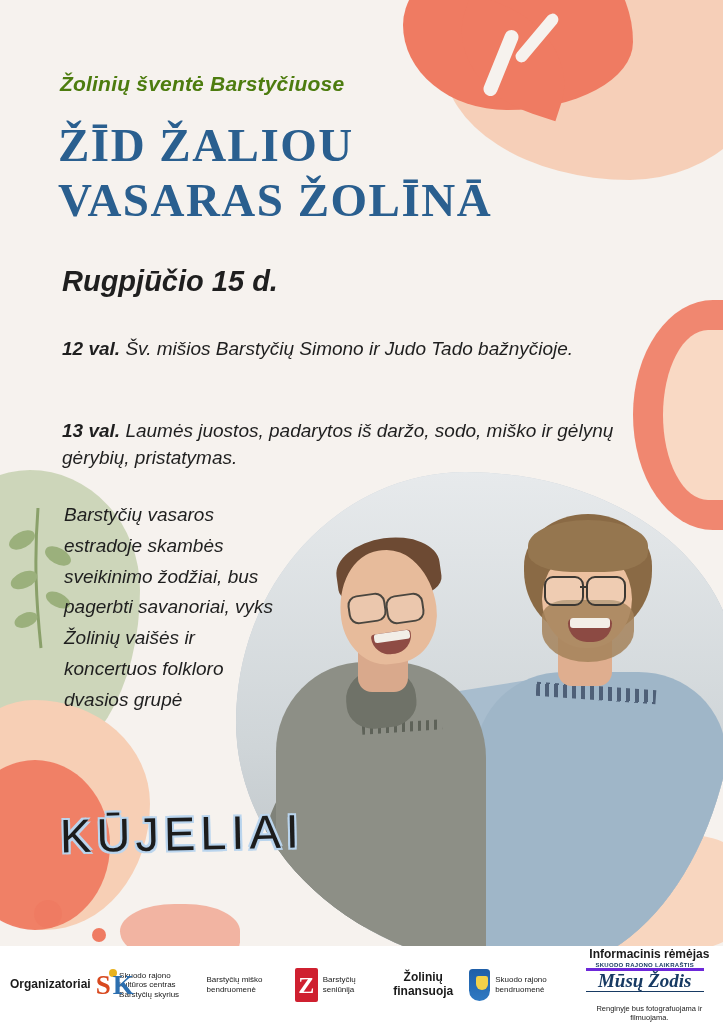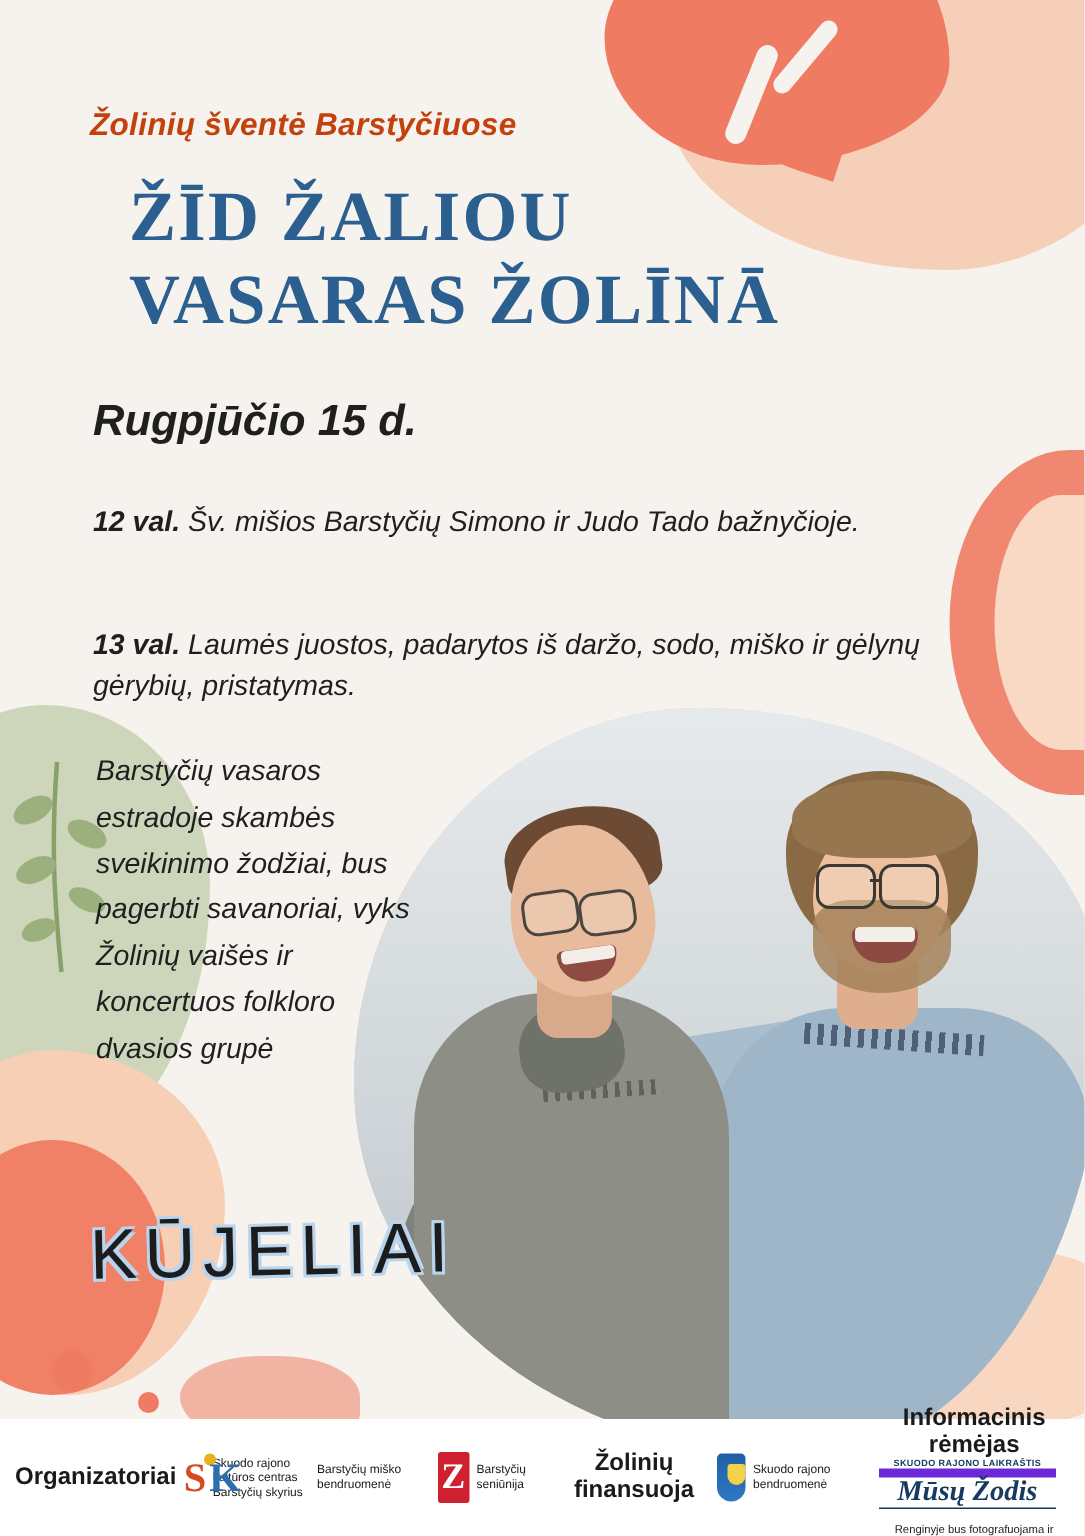--- a/index.html
+++ b/index.html
@@ -249,28 +249,28 @@
     position:absolute; left: 126px; top: 250px; width: 80px; height: 10px;
     background: repeating-linear-gradient(90deg,#4a4f45 0 3px, transparent 3px 8px);
     transform: rotate(-4deg); opacity:.7;
   }
 
   
   .content { position: absolute; inset: 0; }
 
   .kicker {
     position:absolute; left: 60px; top: 72px;
-    font-style: italic; font-weight: 700; font-size: 21px; color: #c2410c;
+    font-style: italic; font-weight: 700; font-size: 21px; color: #4d7c0f;
     letter-spacing: .2px;
   }
   .title {
     position:absolute; left: 58px; top: 118px;
     font-family: "Liberation Serif", serif;
     font-weight: 700; font-size: 47px; line-height: 1.16;
-    color: #2a5f8f; letter-spacing: 1.5px; margin-left: 28px;
+    color: #2a5f8f; letter-spacing: 1.5px;
   }
   .date {
     position:absolute; left: 62px; top: 265px;
     font-style: italic; font-weight: 700; font-size: 29px; color: #1f1f1f;
   }
   .para { position:absolute; font-size: 19px; line-height: 1.42; color: #1f1f1f; font-style: italic; }
   .para b { font-weight: 700; }
   .p1 { left: 62px; top: 336px; width: 560px; }
   .p2 { left: 62px; top: 418px; width: 580px; }
   .p3 { left: 64px; top: 500px; width: 210px; font-size: 19px; line-height: 1.62; }
@@ -292,21 +292,21 @@
 
   
   .footer {
     position:absolute; left: 0; bottom: 0; width: 723px; height: 78px;
     background: #ffffff;
     display: flex; align-items: center; gap: 8px;
     padding: 0 10px; box-sizing: border-box;
     font-size: 9px; color: #1a1a1a;
   }
   .f-group { display: flex; align-items: center; gap: 5px; }
-  .f-label { font-weight: 700; font-size: 16px; line-height: 1.15; text-align: center; }
+  .f-label { font-weight: 700; font-size: 12px; line-height: 1.15; text-align: center; }
   .f-text { font-size: 8px; line-height: 1.2; max-width: 86px; }
   .logo-box { display:flex; align-items:center; justify-content:center; }
 
   .logo-skuodas { width: 40px; height: 34px; position: relative; }
   .logo-skuodas .ls-s {
     position:absolute; left:0; top:2px; font-family:"Liberation Serif",serif;
     font-size:27px; color:#d8491f; font-weight:700;
   }
   .logo-skuodas .ls-k {
     position:absolute; left:17px; top:2px; font-family:"Liberation Serif",serif;
@@ -331,21 +331,21 @@
   }
   .logo-paper {
     width: 118px; height: 40px; position: relative; text-align:center;
   }
   .logo-paper .lp-top {
     font-size: 6px; letter-spacing:.3px; color:#173a63; font-weight:700;
   }
   .logo-paper .lp-main {
     font-family:"Liberation Serif", serif; font-style: italic; font-weight:700;
     font-size: 19px; color:#173a63; line-height:1.05;
-    border-top: 6px solid #6d28d9; border-bottom: 1px solid #173a63;
+    border-top: 3px solid #6d28d9; border-bottom: 1px solid #173a63;
   }
   .f-note { font-size: 7.5px; color:#222; margin-top: 2px; text-align: center; }
   .f-right { margin-left: auto; text-align: center; }
 </style>
 </head>
 <body>
 
 <div class="poster">
 
   <div class="deco deco-peach-top"></div>

